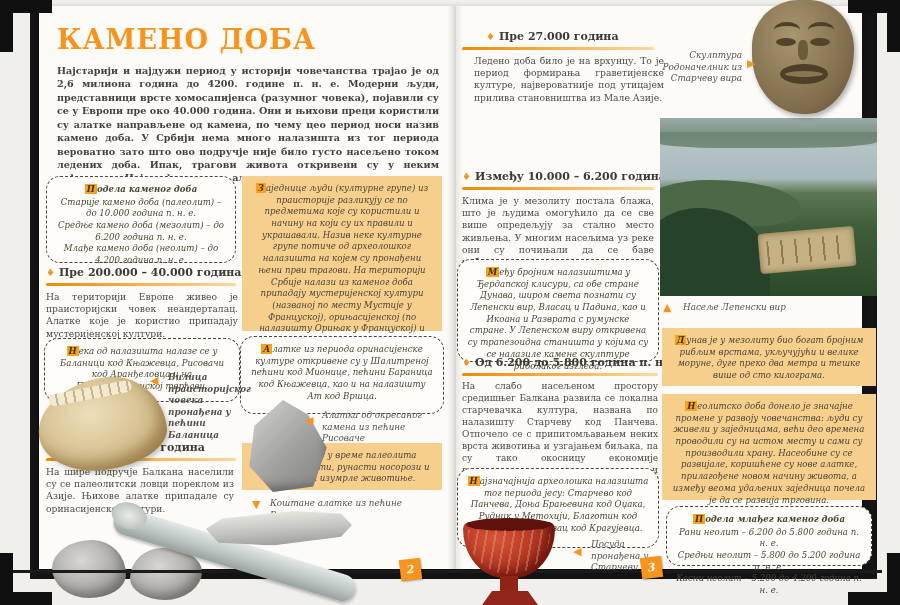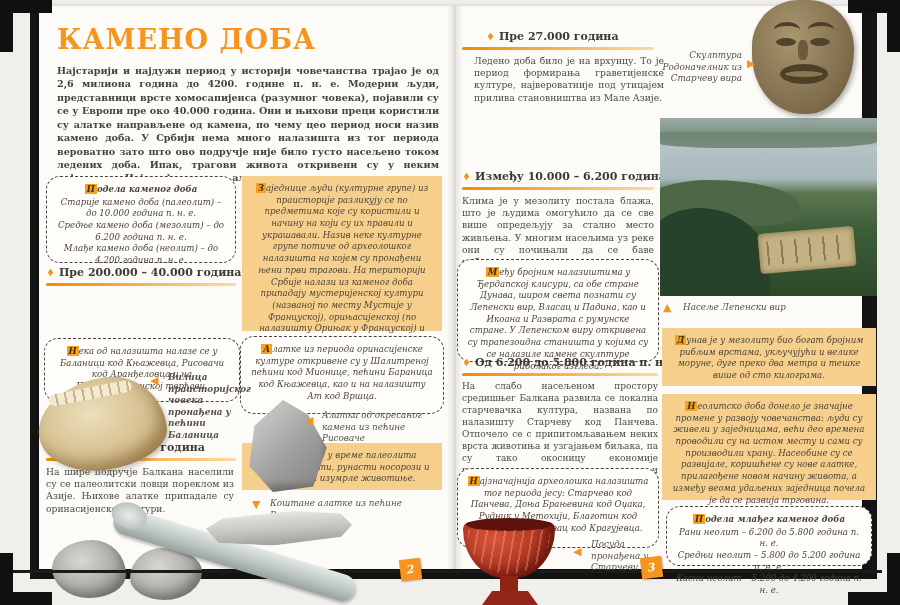--- a/index.html
+++ b/index.html
@@ -111,20 +111,21 @@
     <div class="ttl"><span class="initial">П</span><span>одела каменог доба</span></div>
     <div>Старије камено доба (палеолит) – до 10.000 година п. н. е.</div>
     <div>Средње камено доба (мезолит) – до 6.200 година п. н. е.</div>
     <div>Млађе камено доба (неолит) – до 4.200 година п. н. е.</div>
   </div>
 
   <div class="sec-head" style="left:46px;top:266px;">
     <span class="bullet">♦</span><span>Пре 200.000 – 40.000 година</span>
   </div>
   <div class="sec-rule" style="left:46px;top:283px;width:190px;"></div>
+  <div class="body-text" style="left:46px;top:291px;width:192px;">На територији Европе живео је праисторијски човек неандерталац. Алатке које је користио припадају мустеријенској култури.</div>
 
   <div class="note dashed" style="left:44px;top:338px;width:196px;height:64px;">
     <span class="initial">Н</span><span>ека од налазишта налазе се у Баланици код Књажевца, Рисовачи код Аранђеловца и на Петроварадинској тврђави.</span>
   </div>
 
   <div class="jaw">
       <div class="teeth"></div>
     </div>
   <span class="tri" style="left:150px;top:374px;">◀</span>
   <div class="caption" style="left:168px;top:372px;width:86px;font-weight:bold;">Вилица праисторијског човека пронађена у пећини Баланица</div>

